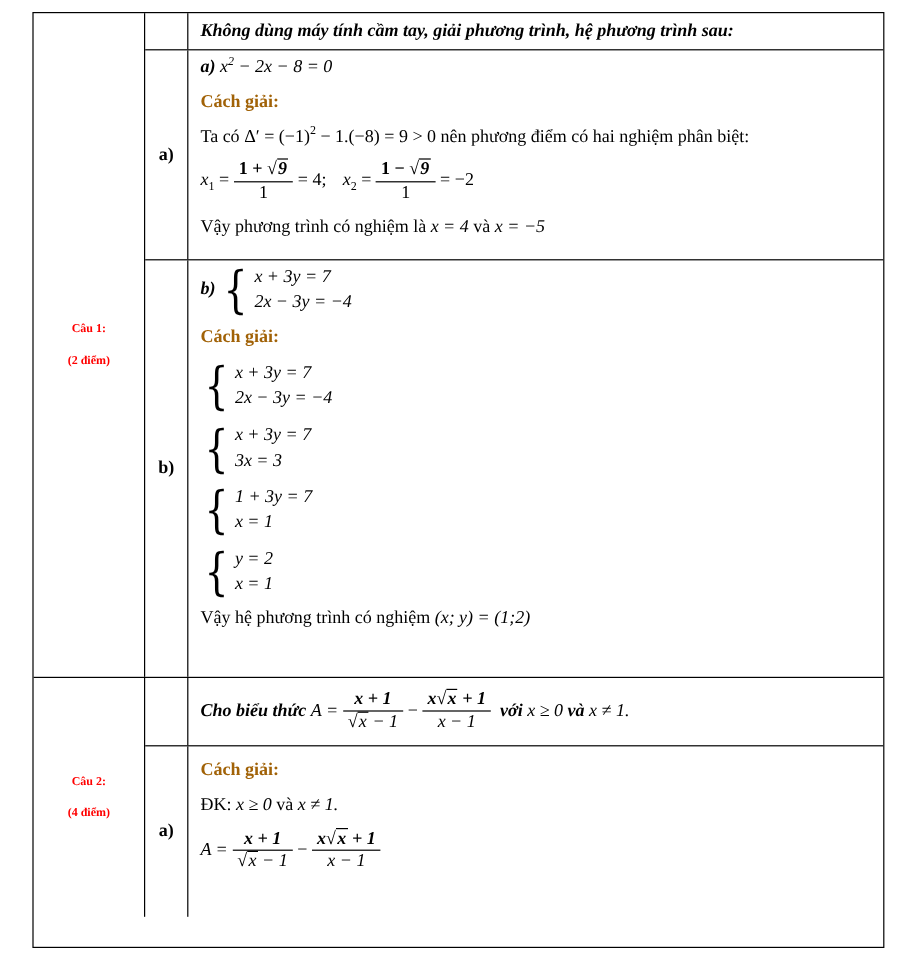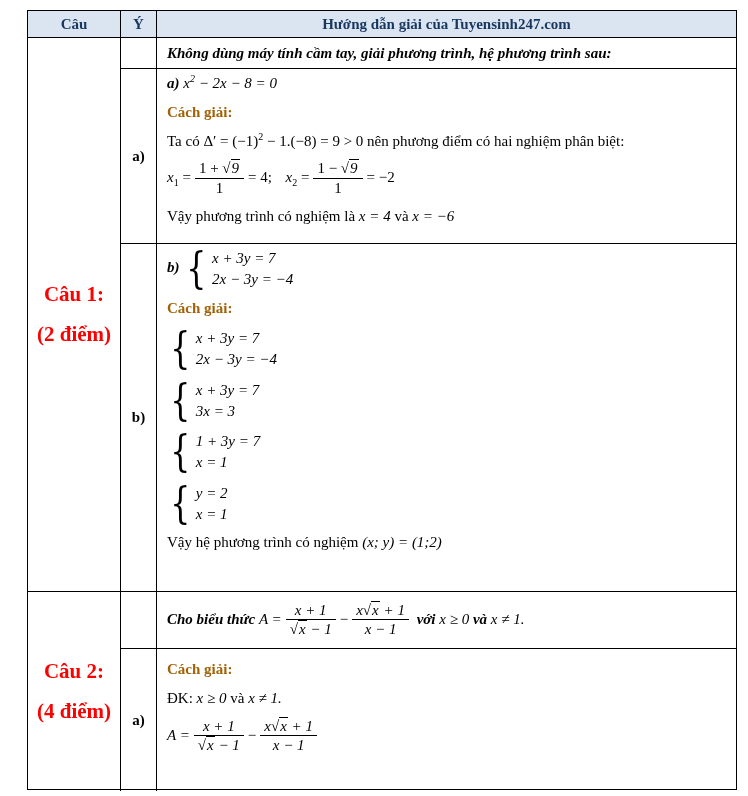--- a/index.html
+++ b/index.html
@@ -17,21 +17,21 @@
        font-weight:bold;color:#17375e;font-size:15px;box-sizing:border-box;flex:none;}
   .hdr .c-cau,.hdr .c-y,.hdr .c-main{display:flex;align-items:center;justify-content:center;box-sizing:border-box;}
   .c-cau{width:93px;border-right:1px solid #000;flex:none;}
   .c-y{width:36px;border-right:1px solid #000;flex:none;}
   .c-main{flex:1;}
   
   .block{display:flex;box-sizing:border-box;flex:none;}
   .block.b1{border-bottom:1px solid #000;}
   .cau-cell{width:93px;border-right:1px solid #000;flex:none;display:flex;flex-direction:column;
             justify-content:center;align-items:center;gap:15px;color:#ff0000;font-weight:bold;
-            font-size:21px;box-sizing:border-box;text-align:center;}
+            font-size:10px;box-sizing:border-box;text-align:center;}
   .block-body{flex:1;display:flex;flex-direction:column;min-width:0;justify-content:flex-end;}
   .subrow{display:flex;border-bottom:1px solid #000;box-sizing:border-box;flex:none;}
   .subrow.last{border-bottom:none;}
   .y-cell{width:36px;border-right:1px solid #000;flex:none;display:flex;align-items:center;
           justify-content:center;font-weight:bold;font-size:15px;box-sizing:border-box;}
   .content-cell{flex:1;padding:1px 10px;font-size:15px;box-sizing:border-box;min-width:0;overflow:hidden;}
   .r-intro{height:31px;}
   .r-a{height:175px;}
   .r-b{height:347px;}
   .r-c2intro{height:57px;}
@@ -41,43 +41,38 @@
   
   .bi{font-weight:bold;font-style:italic;}
   .mi{font-style:italic;}
   .red{color:#a16207;font-weight:bold;}
   p{margin:10px 0 0 0;line-height:1.25;}
   p.first{margin-top:4px;}
   sup{font-size:10px;line-height:0;}
   sub{font-size:10px;line-height:0;}
   
   .frac{display:inline-flex;flex-direction:column;vertical-align:middle;text-align:center;margin:0 4px;}
-  .frac .num{padding:0 4px;line-height:1.15;display:block;}
+  .frac .num{padding:0 4px;line-height:1.15;display:block;font-weight:bold;}
   .frac .den{border-top:1px solid #000;padding:0 4px;line-height:1.2;display:block;}
   .sqrt{white-space:nowrap;font-style:italic;}
   .sqrt .radsign{font-style:normal;}
   .sqrt .rad{border-top:1px solid #000;padding:0 1px;}
   .system{display:inline-flex;align-items:center;vertical-align:middle;}
   .brace{font-size:42px;font-weight:400;line-height:0.85;margin-right:2px;
          font-family:"DejaVu Serif",serif;transform:scaleX(0.75);transform-origin:center;}
   .syslines{display:inline-flex;flex-direction:column;gap:2px;}
   .syslines .mi{line-height:1.25;}
   .sysline{margin:12px 0 0 0;}
   .sp{display:inline-block;width:6px;}
 </style>
 </head>
 <body>
 
 <div class="tbl">
 
-  <div class="hdr">
-    <div class="c-cau">Câu</div>
-    <div class="c-y">Ý</div>
-    <div class="c-main">Hướng dẫn giải của Tuyensinh247.com</div>
-  </div>
 
   <div class="block b1">
     <div class="cau-cell">
       <span>Câu 1:</span>
       <span>(2 điểm)</span>
     </div>
     <div class="block-body">
 
       <div class="subrow r-intro">
         <div class="y-cell"></div>
@@ -110,21 +105,21 @@
             <span class="mi">x</span><sub>2</sub>
             <span>=</span><span class="frac">
                 <span class="num"><span>1 −</span> <span class="sqrt"><span class="radsign">√</span><span class="rad">9</span></span></span>
                 <span class="den">1</span>
               </span><span>= −2</span>
           </p>
           <p>
             <span>Vậy phương trình có nghiệm là</span>
             <span class="mi">x = 4</span>
             <span>và</span>
-            <span class="mi">x = −6</span>
+            <span class="mi">x = −5</span>
           </p>
         </div>
       </div>
 
       <div class="subrow r-b last">
         <div class="y-cell">b)</div>
         <div class="content-cell">
           <p class="sysline first">
             <span class="bi">b)</span>
             <span class="system">

